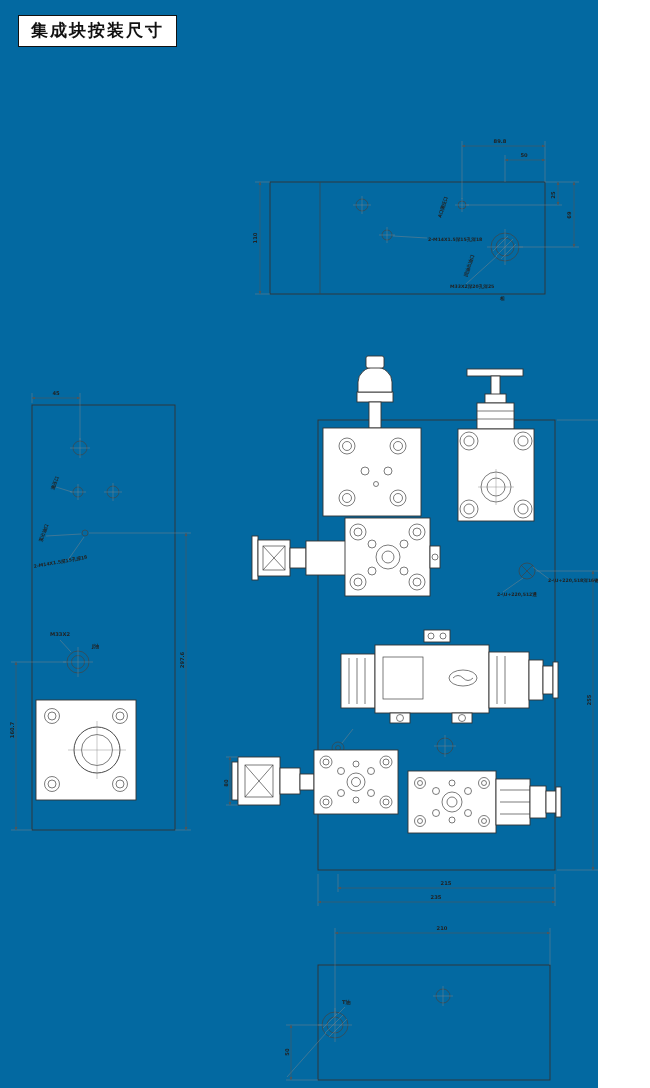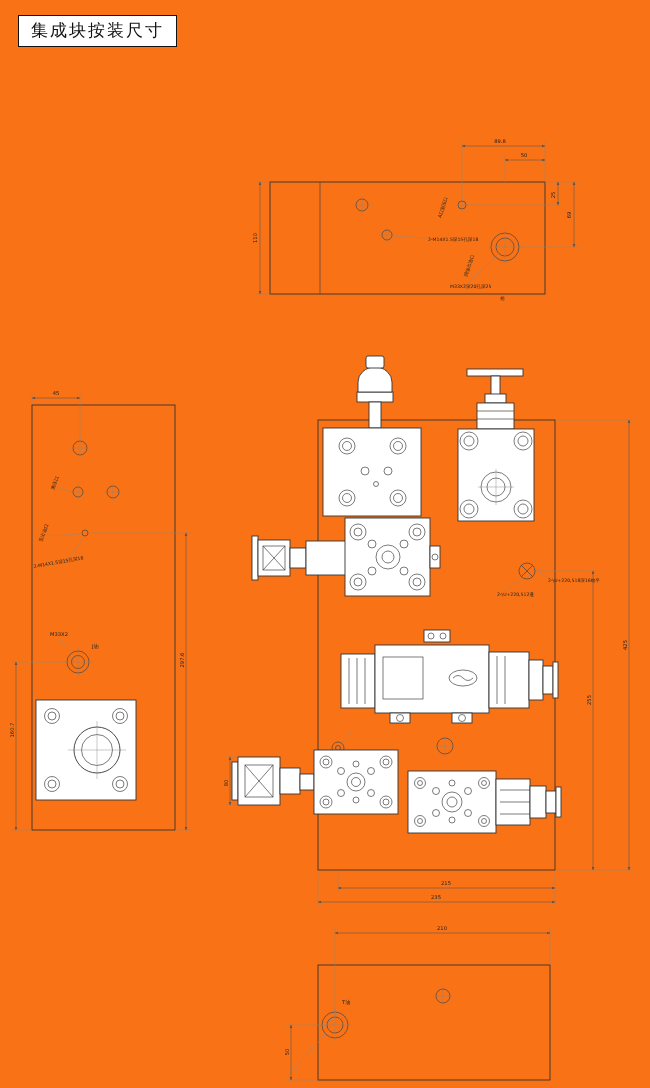--- a/index.html
+++ b/index.html
@@ -1,17 +1,17 @@
 <!DOCTYPE html>
 <html><head>
 <meta charset="utf-8">
 <style>
   html,body{margin:0;padding:0;background:#fff;}
-  .page{position:relative;width:650px;height:1088px;background:#f97316;overflow:hidden;
-        font-family:"Liberation Sans",sans-serif;}
+  .page{position:relative;width:598px;height:1088px;background:#0369a1;overflow:hidden;
+        font-family:"Liberation Sans",sans-serif;font-weight:bold;}
   .title-box{position:absolute;left:18px;top:15px;border:1.6px solid #111;
              padding:3px 12px 4px 12px;font-family:"DejaVu Serif",serif;
              font-size:17px;letter-spacing:2px;color:#111;background:#fff;}
   svg{position:absolute;left:0;top:0;}
   .ln{stroke:#333;stroke-width:0.9;fill:none;}
   .lnf{stroke:#333;stroke-width:0.9;fill:#fff;}
   .md{stroke:#444;stroke-width:0.7;fill:none;}
   .ext{stroke:#888;stroke-width:0.45;fill:none;}
   .dim{stroke:#555;stroke-width:0.55;fill:none;}
   text{font-family:"DejaVu Sans",sans-serif;fill:#222;}

